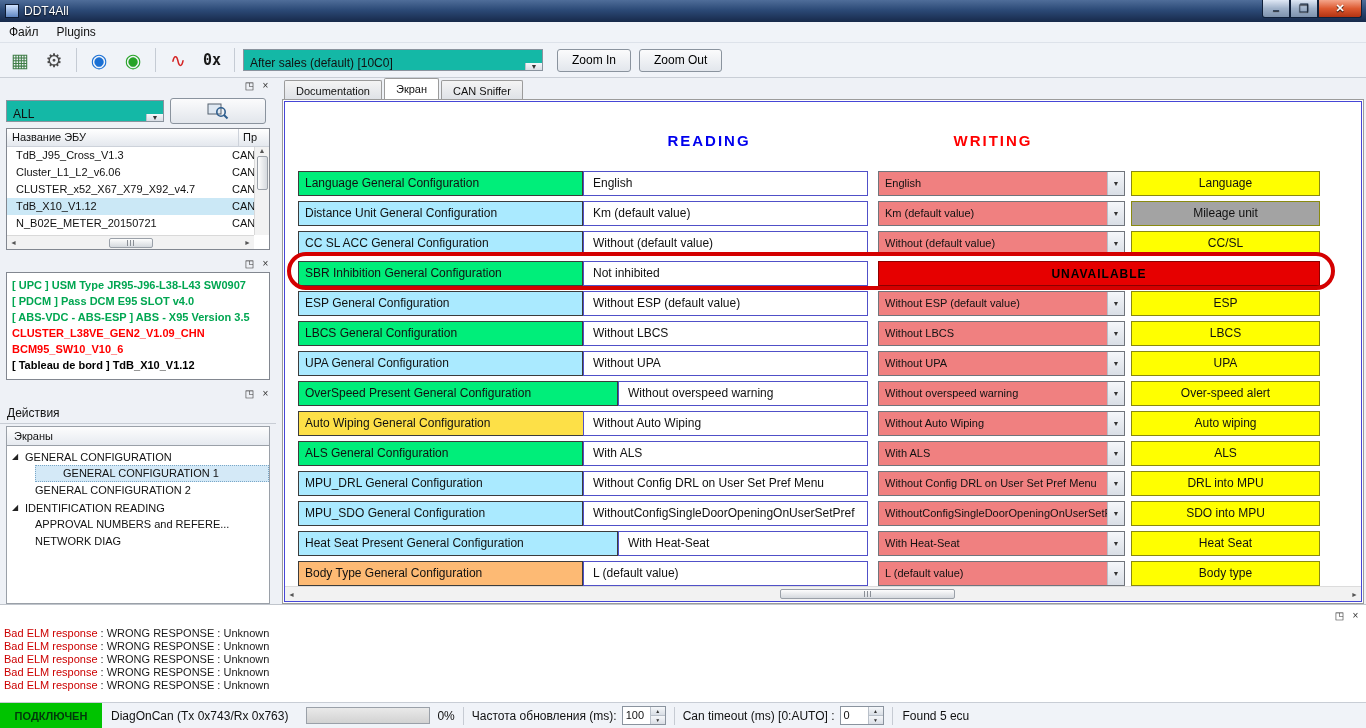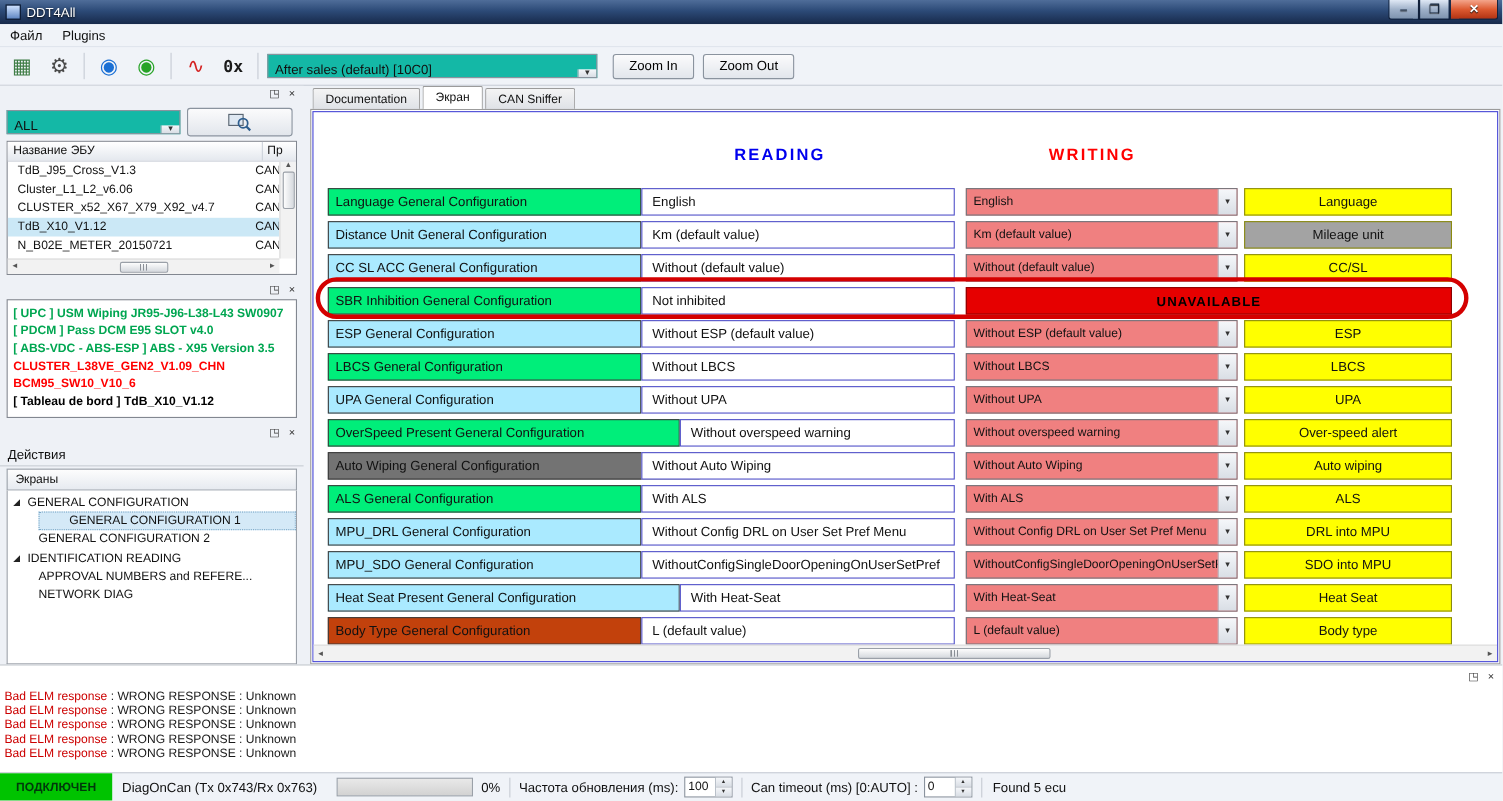--- a/index.html
+++ b/index.html
@@ -241,21 +241,21 @@
       </div>
     </div>
     <div class="gap6"></div>
     <div class="dock-head">
       <div class="dock-btns">
         <span class="dock-btn">◳</span>
         <span class="dock-btn">×</span>
       </div>
     </div>
     <div class="ecu-info" id="ecu-info">
-        <div class="info-line" style="color: rgb(0, 166, 81);">[ UPC ] USM Wiping JR95-J96-L38-L43 SW0907</div>
+        <div class="info-line" style="color: rgb(0, 166, 81);">[ UPC ] USM Type JR95-J96-L38-L43 SW0907</div>
         <div class="info-line" style="color: rgb(0, 166, 81);">[ PDCM ] Pass DCM E95 SLOT v4.0</div>
         <div class="info-line" style="color: rgb(0, 166, 81);">[ ABS-VDC - ABS-ESP ] ABS - X95 Version 3.5</div>
         <div class="info-line" style="color: rgb(255, 0, 0);">CLUSTER_L38VE_GEN2_V1.09_CHN</div>
         <div class="info-line" style="color: rgb(255, 0, 0);">BCM95_SW10_V10_6</div>
         <div class="info-line" style="color: rgb(0, 0, 0);">[ Tableau de bord ] TdB_X10_V1.12</div>
       </div>
     <div class="gap6"></div>
     <div class="dock-head">
       <div class="dock-btns">
         <span class="dock-btn">◳</span>
@@ -353,21 +353,21 @@
             <div class="cfg-row">
               <div class="cfg-label" style="width: 320px; background: rgb(0, 238, 122);">OverSpeed Present General Configuration</div>
               <div class="cfg-reading" style="left: 333px; width: 250px;">Without overspeed warning</div>
               <div class="cfg-combo" style="background: rgb(240, 128, 128);">
                 <span class="combo-val">Without overspeed warning</span>
                 <span class="combo-btn">▼</span>
               </div>
               <div class="cfg-btn" style="background: rgb(255, 255, 0);">Over-speed alert</div>
             </div>
             <div class="cfg-row">
-              <div class="cfg-label" style="width: 338px; background: #737373;">Auto Wiping General Configuration</div>
+              <div class="cfg-label" style="width: 338px; background: #fde047;">Auto Wiping General Configuration</div>
               <div class="cfg-reading" style="left: 298px; width: 285px;">Without Auto Wiping</div>
               <div class="cfg-combo" style="background: rgb(240, 128, 128);">
                 <span class="combo-val">Without Auto Wiping</span>
                 <span class="combo-btn">▼</span>
               </div>
               <div class="cfg-btn" style="background: rgb(255, 255, 0);">Auto wiping</div>
             </div>
             <div class="cfg-row">
               <div class="cfg-label" style="width: 285px; background: rgb(0, 238, 122);">ALS General Configuration</div>
               <div class="cfg-reading" style="left: 298px; width: 285px;">With ALS</div>
@@ -398,21 +398,21 @@
             <div class="cfg-row">
               <div class="cfg-label" style="width: 320px; background: rgb(170, 234, 255);">Heat Seat Present General Configuration</div>
               <div class="cfg-reading" style="left: 333px; width: 250px;">With Heat-Seat</div>
               <div class="cfg-combo" style="background: rgb(240, 128, 128);">
                 <span class="combo-val">With Heat-Seat</span>
                 <span class="combo-btn">▼</span>
               </div>
               <div class="cfg-btn" style="background: rgb(255, 255, 0);">Heat Seat</div>
             </div>
             <div class="cfg-row">
-              <div class="cfg-label" style="width: 285px; background: #c2410c;">Body Type General Configuration</div>
+              <div class="cfg-label" style="width: 285px; background: #fdba74;">Body Type General Configuration</div>
               <div class="cfg-reading" style="left: 298px; width: 285px;">L (default value)</div>
               <div class="cfg-combo" style="background: rgb(240, 128, 128);">
                 <span class="combo-val">L (default value)</span>
                 <span class="combo-btn">▼</span>
               </div>
               <div class="cfg-btn" style="background: rgb(255, 255, 0);">Body type</div>
             </div>
           </div>
         <div class="annotation" id="annotation" style="border-color: rgb(212, 0, 0);"></div>
         <div class="screen-hscroll">

